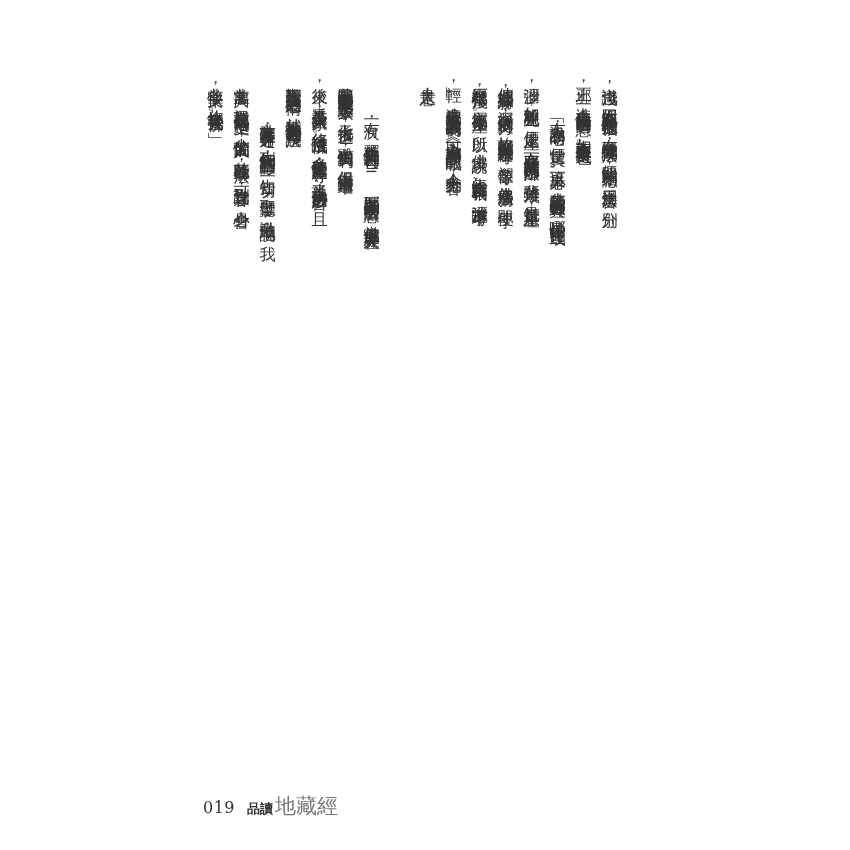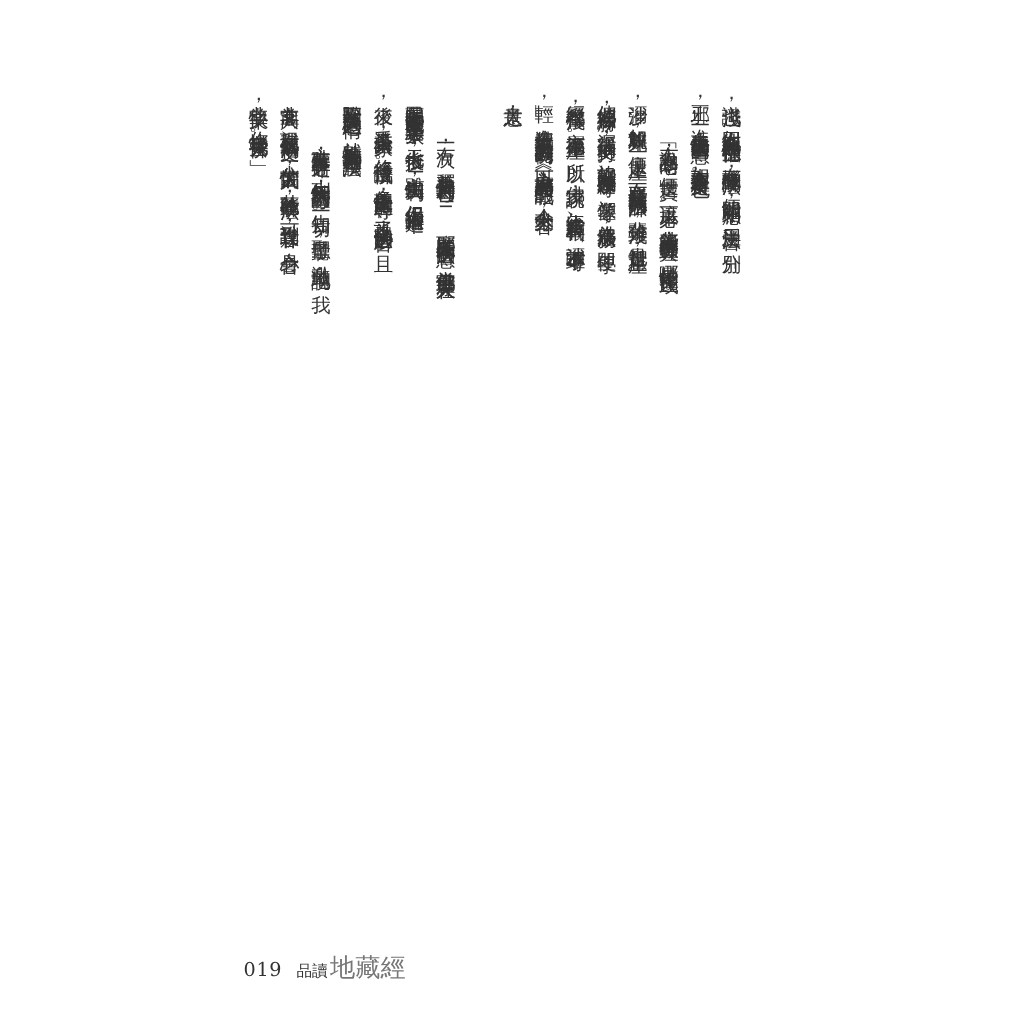--- a/index.html
+++ b/index.html
@@ -21,21 +21,21 @@
     letter-spacing: 1.15px;
     white-space: nowrap;
     color: #333;
   }
   .footer {
     position: absolute; left: 203px; top: 764px;
     display: flex; align-items: baseline; gap: 12px;
     color: #555;
   }
   .page-num { font-size: 16px; letter-spacing: 0.5px; font-family: "DejaVu Serif", serif; color: #333; }
-  .book-title-small { font-size: 13px; color: #333; font-weight: normal; margin-top: 36px; }
+  .book-title-small { font-size: 13px; color: #333; font-weight: bold; margin-top: 36px; }
   .book-title-large { font-size: 21px; color: #777; margin-left: -10px; text-align: center; }
 </style>
 </head>
 <body>
 
 <div class="page">
   <div class="col" style="left: 599px; top: 75px;">識也淺，但因他有非凡的根性福德，一有機緣聽聞佛法，便能即刻相應，受用法喜，分別</div>
   <div class="col" style="left: 573px; top: 75px;">正邪，進一步參悟三世因果的智慧，如本文主角婆羅女是也。</div>
   <div class="col" style="left: 547px; top: 109.7px;">有人說「和尚老，便是寶」，這可未必。若能證得空的佛教真理，哪怕是年輕比丘或</div>
   <div class="col" style="left: 521px; top: 75px;">沙彌，如解脫生死，便是上座；而有些受持三藏的大德法師，輩分雖淺，也是智慧上座，</div>

